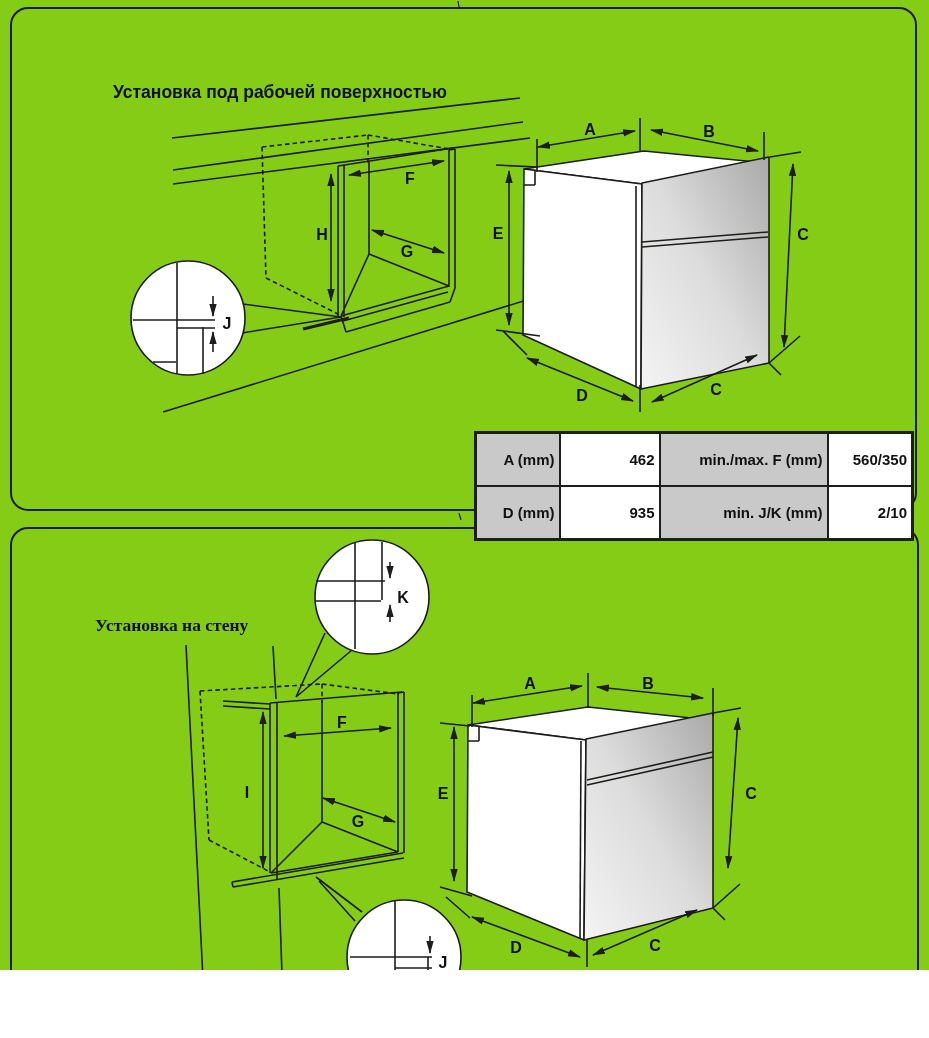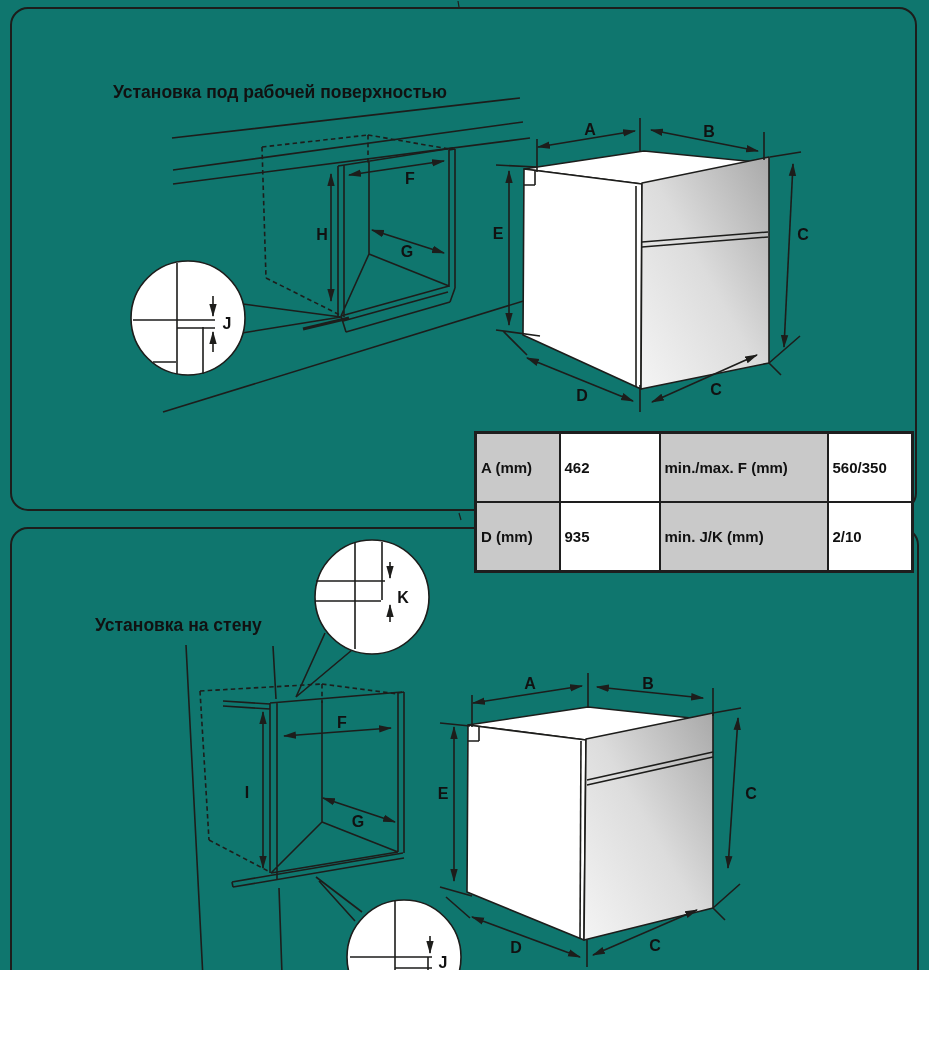--- a/index.html
+++ b/index.html
@@ -1,37 +1,37 @@
 <!DOCTYPE html>
 <html><head>
 <meta charset="utf-8">
 <style>
   html,body{margin:0;padding:0;background:#fff;}
-  .page{position:relative;width:929px;height:970px;background:#0f766e;overflow:hidden;
+  .page{position:relative;width:929px;height:970px;background:#84cc16;overflow:hidden;
         font-family:"Liberation Sans",sans-serif;color:#161616;}
   .panel{position:absolute;border:2px solid #1d1d1b;border-radius:18px;background:transparent;}
   .p1{left:10px;top:7px;width:903px;height:500px;}
   .p2{left:10px;top:527px;width:905px;height:497px;}
   .title{position:absolute;font-weight:bold;font-size:17.5px;line-height:1.15;color:#111;white-space:nowrap;}
   .t1{left:113px;top:82px;}
-  .t2{left:95px;top:615px;}
+  .t2{left:95px;top:615px;font-family:Liberation Serif, serif;}
   svg.art{position:absolute;left:0;top:0;pointer-events:none;}
   .ln{stroke:#1d1d1b;stroke-width:1.6;fill:none;}
   .thin{stroke-width:1.2;}
   .thick{stroke-width:3;}
   .dash{stroke-dasharray:4.5 3.2;}
   .dim{marker-start:url(#ah);marker-end:url(#ah);}
   .dim1{marker-end:url(#ah);}
   .fillw{fill:#ffffff;stroke:#1d1d1b;stroke-width:1.6;stroke-linejoin:round;}
   .door{fill:url(#doorg);stroke:#1d1d1b;stroke-width:1.6;stroke-linejoin:round;}
   text.dl{font-family:"Liberation Sans",sans-serif;font-weight:bold;font-size:16px;fill:#111;text-anchor:middle;}
   table.dims{position:absolute;left:474px;top:431px;border-collapse:collapse;border:3px solid #1e1e1e;
              table-layout:fixed;background:#fff;}
-  table.dims td{border:2.6px solid #1e1e1e;height:35px;text-align:left;vertical-align:middle;
-                font-weight:bold;font-size:15px;color:#111;padding:16px 4px;white-space:nowrap;}
+  table.dims td{border:2.6px solid #1e1e1e;height:35px;text-align:right;vertical-align:middle;
+                font-weight:bold;font-size:15px;color:#111;padding:8px 4px;white-space:nowrap;}
   td.lbl{background:#c9c9c9;}
   td.val{background:#ffffff;}
 </style>
 </head>
 <body>
 
 <div class="page">
 
   <div class="panel p1"></div>
   <div class="panel p2"></div>

